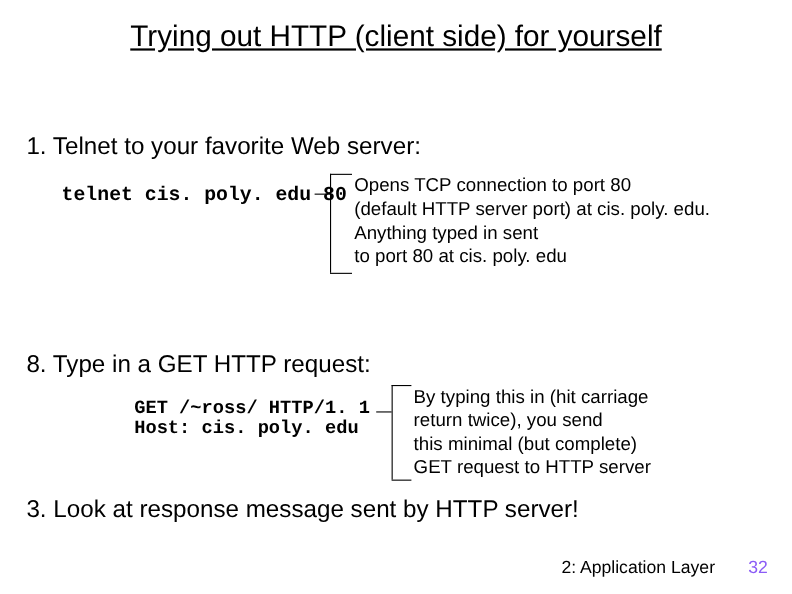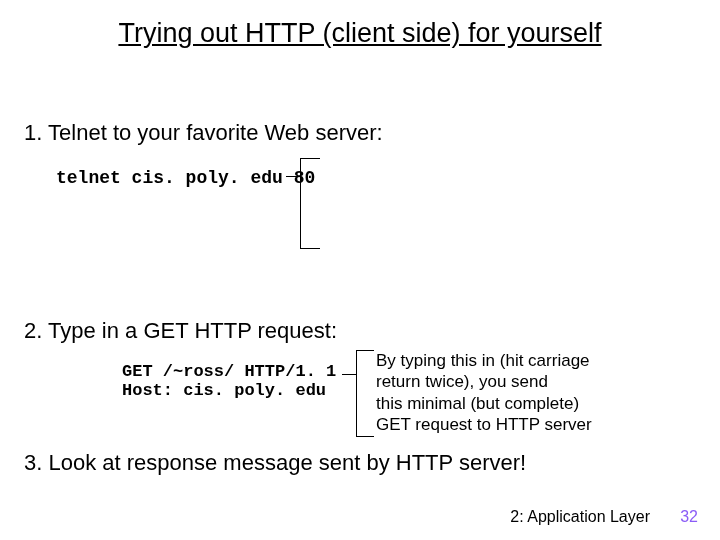--- a/index.html
+++ b/index.html
@@ -77,29 +77,33 @@
 </style>
 </head>
 <body>
 
 <div class="slide">
 
   <div class="title">Trying out HTTP (client side) for yourself</div>
 
   <div class="step step1">1. Telnet to your favorite Web server:</div>
   <div class="code code1">telnet cis. poly. edu 80</div>
+  <div class="note note1" style="white-space: pre-line;">Opens TCP connection to port 80
+(default HTTP server port) at cis. poly. edu.
+Anything typed in sent
+to port 80 at cis. poly. edu</div>
 
   <div class="bracket" style="top:158px; left:300px; width:20px; height:90px;">
     <div class="h" style="top:0; left:0; width:20px;"></div>
     <div class="v" style="top:0; left:0; height:90px;"></div>
     <div class="h" style="top:90px; left:0; width:20px;"></div>
     <div class="h" style="top:18px; left:-14px; width:14px;"></div>
   </div>
 
-  <div class="step step2">2. Type in a GET HTTP request:</div>
+  <div class="step step2">8. Type in a GET HTTP request:</div>
   <div class="code code2">GET /~ross/ HTTP/1. 1
 Host: cis. poly. edu</div>
   <div class="note note2" style="white-space: pre-line;">By typing this in (hit carriage
 return twice), you send
 this minimal (but complete)
 GET request to HTTP server</div>
 
   <div class="bracket" style="top:350px; left:356px; width:18px; height:86px;">
     <div class="h" style="top:0; left:0; width:18px;"></div>
     <div class="v" style="top:0; left:0; height:86px;"></div>

